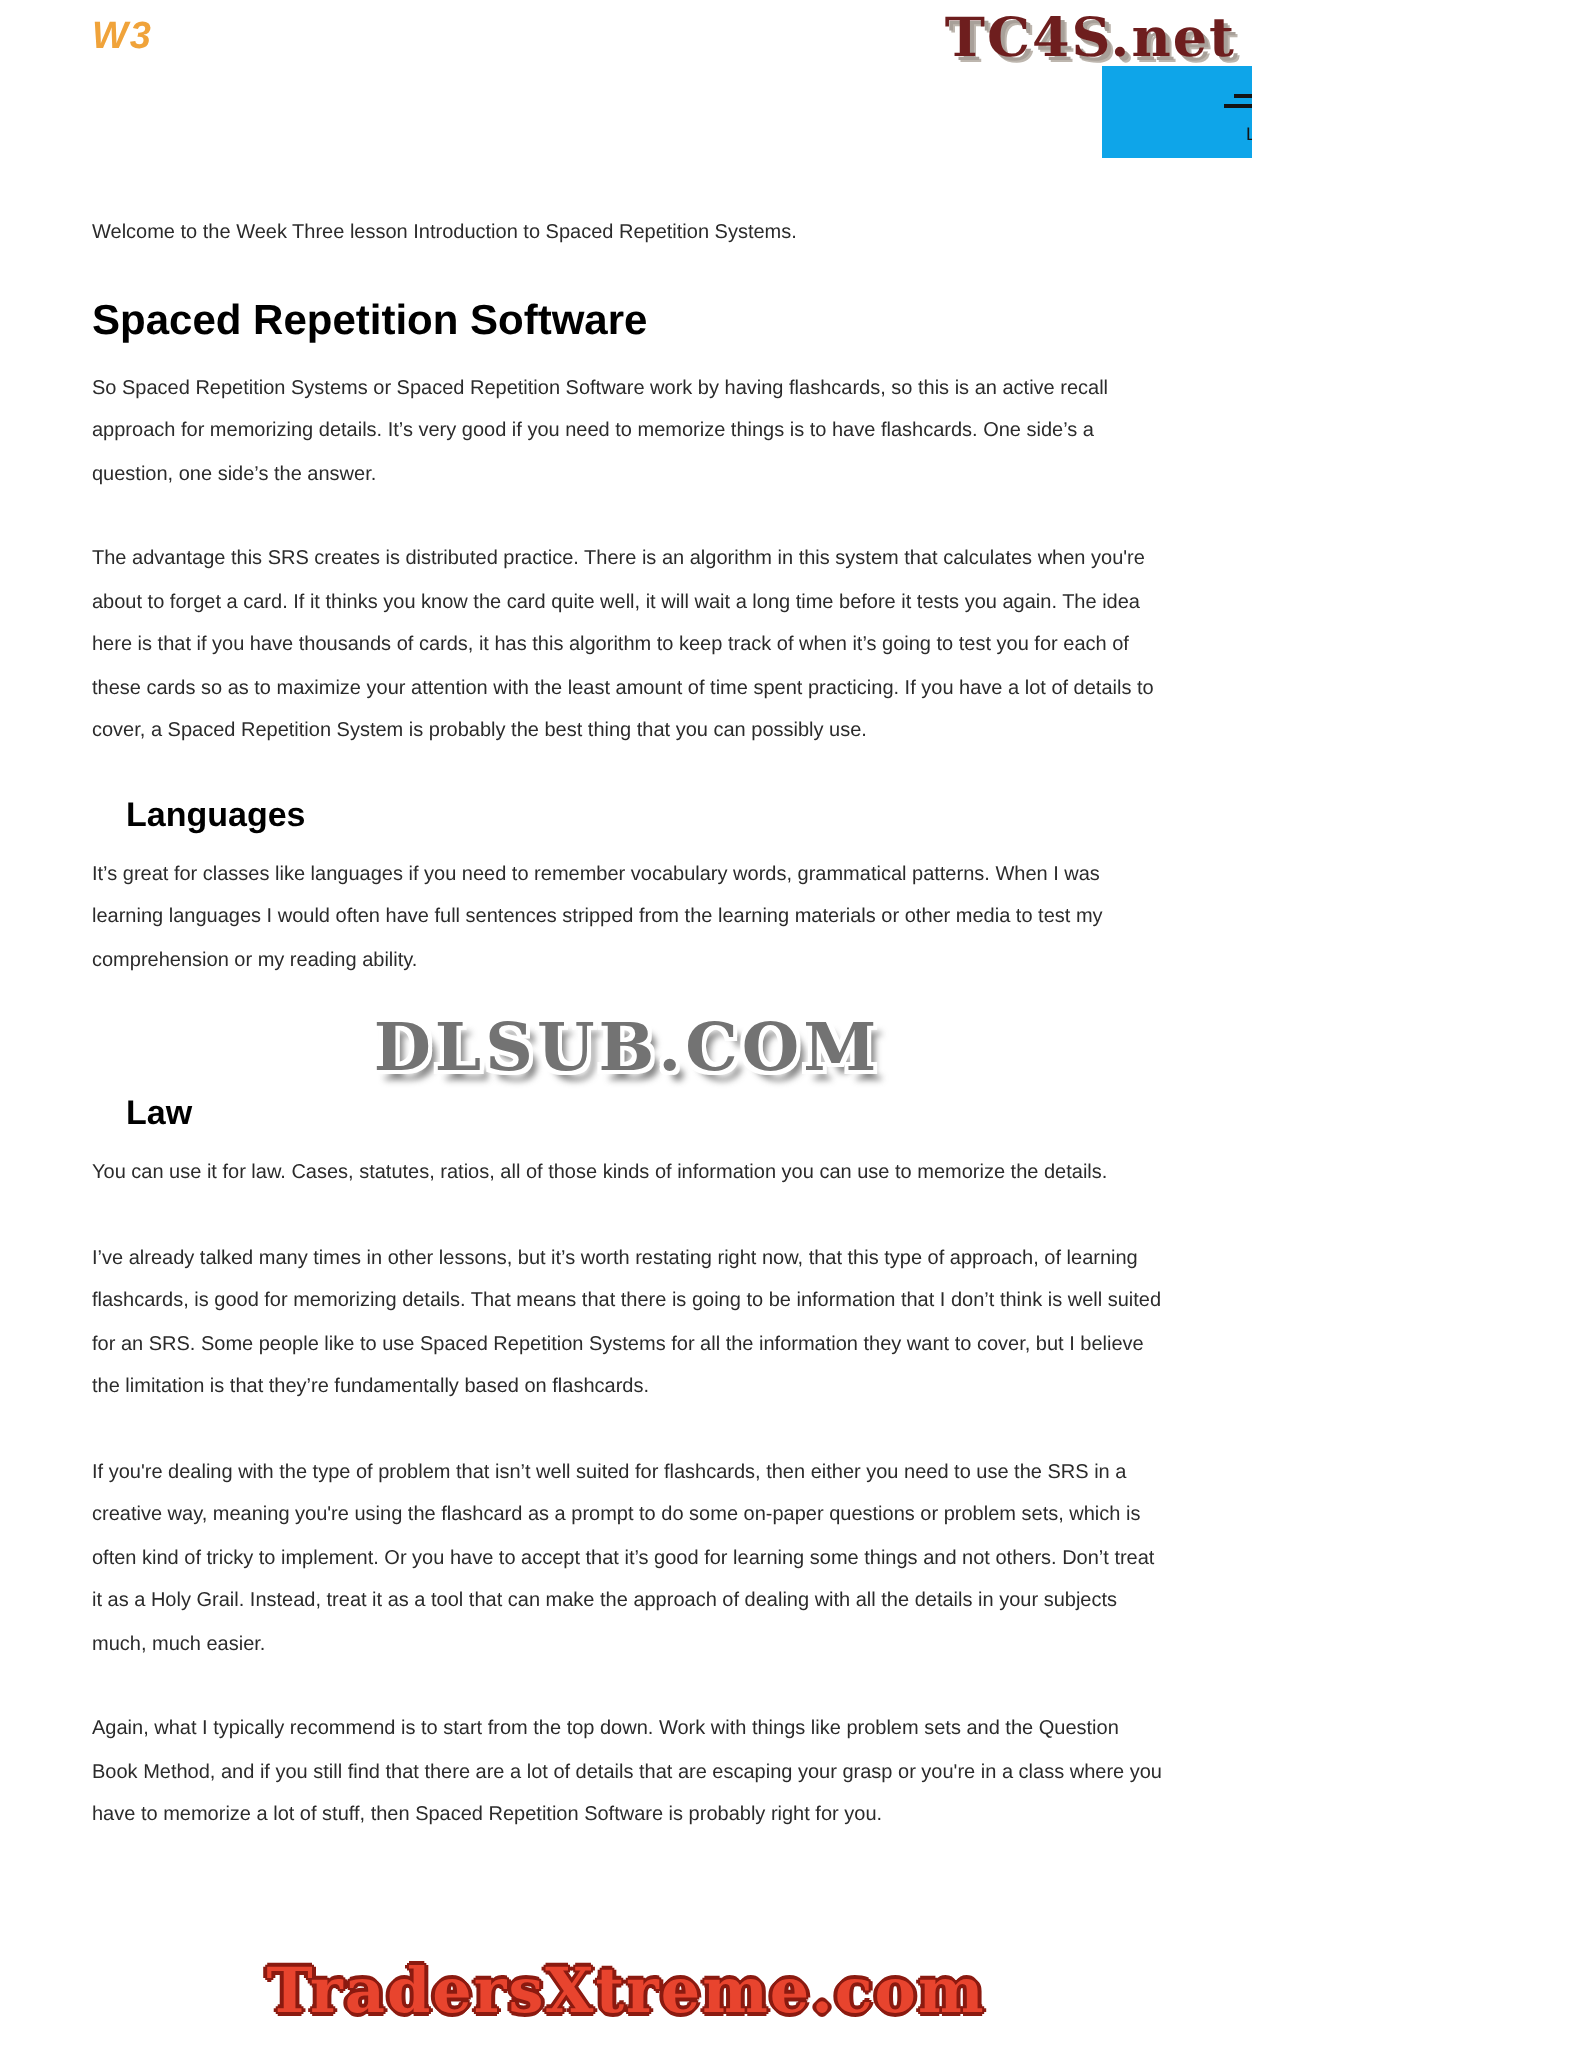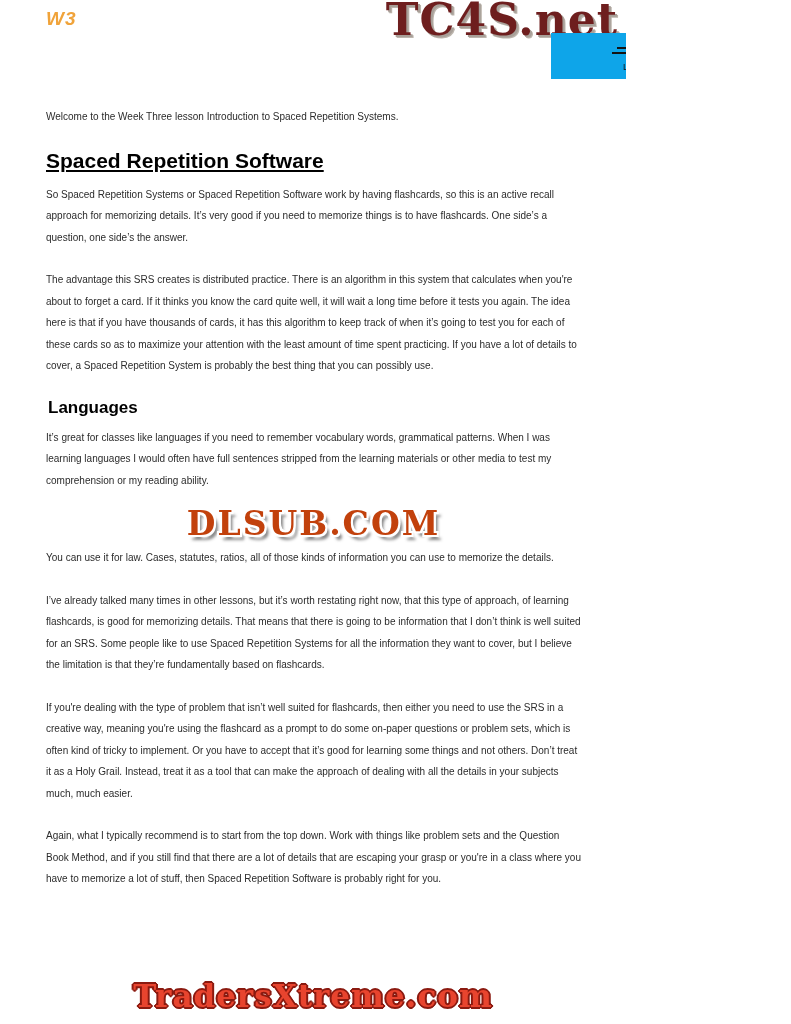--- a/index.html
+++ b/index.html
@@ -22,50 +22,50 @@
     position:absolute;left:46px;top:52px;
     font-size:20px;font-weight:bold;font-style:italic;
     font-variant:small-caps;letter-spacing:1px;color:#101010;
     text-decoration:underline;
     text-decoration-thickness:2px;
     text-underline-offset:3px;
   }
   .tc4s{
     position:absolute;right:8px;top:0px;
     font-family:"DejaVu Serif","Liberation Serif",serif;
-    font-weight:bold;font-size:44px;line-height:40px;
+    font-weight:bold;font-size:27px;line-height:40px;
     color:#6e1e1e;letter-spacing:1px;
     text-shadow:2px 2px 0 #a8a099,3px 3px 0 #bdb6ae;
   }
   .rapid-badge{
     position:absolute;left:551px;top:33px;
     width:158px;height:46px;background:#0ea5e9;
     display:flex;flex-direction:column;justify-content:center;align-items:flex-end;
     padding:0 12px;box-sizing:border-box;
   }
   .rapid-row{display:flex;align-items:center;gap:7px;}
   .rapid-lines{display:flex;flex-direction:column;gap:3px;align-items:flex-end;}
   .rapid-lines i{display:block;height:2px;background:#141414;}
   .rapid-lines i.l1{width:10px;}
   .rapid-lines i.l2{width:15px;}
   .rapid-word{font-weight:bold;font-size:17px;letter-spacing:2px;color:#141414;}
   .learner-word{font-size:9px;letter-spacing:4.5px;color:#141414;margin-top:2px;}
 
   
   .content{position:absolute;left:46px;right:45px;top:106px;}
   .content p{font-size:10px;line-height:21.5px;margin:0 0 21px 0;color:#2b2b2b;}
-  h1.sec{font-size:21px;font-weight:bold;color:#000;margin:2px 0 11px 0;text-decoration:underline;}
-  h2.sec{font-size:17px;font-weight:bold;color:#000;margin:4px 0 9px 2px;}
+  h1.sec{font-size:21px;font-weight:bold;color:#000;margin:2px 0 11px 0;}
+  h2.sec{font-size:17px;font-weight:bold;color:#000;margin:4px 0 9px 17px;}
 
   
   .wm-center{
     text-align:center;margin:-8px 0 4px 0;
     font-family:"DejaVu Serif","Liberation Serif",serif;
     font-weight:bold;font-size:33px;letter-spacing:2px;
-    color:#c2410c;
+    color:#737373;
     text-shadow:
       -2px -2px 0 #ffffff, 2px -2px 0 #ffffff,
       -2px  2px 0 #ffffff, 2px  2px 0 #ffffff,
        0   -2px 0 #ffffff, 0    2px 0 #ffffff,
       -2px  0   0 #ffffff, 2px  0   0 #ffffff,
        4px 5px 3px rgba(70,70,70,.65);
   }
   .wm-bottom{
     position:absolute;left:0;right:0;bottom:10px;
     text-align:center;
@@ -105,20 +105,21 @@
     <h1 class="sec">Spaced Repetition Software</h1>
     <p>So Spaced Repetition Systems or Spaced Repetition Software work by having flashcards, so this is an active recall approach for memorizing details. It’s very good if you need to memorize things is to have flashcards. One side’s a question, one side’s the answer.</p>
     <p>The advantage this SRS creates is distributed practice. There is an algorithm in this system that calculates when you're about to forget a card. If it thinks you know the card quite well, it will wait a long time before it tests you again. The idea here is that if you have thousands of cards, it has this algorithm to keep track of when it’s going to test you for each of these cards so as to maximize your attention with the least amount of time spent practicing. If you have a lot of details to cover, a Spaced Repetition System is probably the best thing that you can possibly use.</p>
 
     <h2 class="sec">Languages</h2>
     <p>It’s great for classes like languages if you need to remember vocabulary words, grammatical patterns. When I was learning languages I would often have full sentences stripped from the learning materials or other media to test my comprehension or my reading ability.</p>
 
     <div class="wm-center">DLSUB.COM</div>
 
 
+    <h2 class="sec">Law</h2>
     <p>You can use it for law. Cases, statutes, ratios, all of those kinds of information you can use to memorize the details.</p>
     <p>I’ve already talked many times in other lessons, but it’s worth restating right now, that this type of approach, of learning flashcards, is good for memorizing details. That means that there is going to be information that I don’t think is well suited for an SRS. Some people like to use Spaced Repetition Systems for all the information they want to cover, but I believe the limitation is that they’re fundamentally based on flashcards.</p>
     <p>If you're dealing with the type of problem that isn’t well suited for flashcards, then either you need to use the SRS in a creative way, meaning you're using the flashcard as a prompt to do some on-paper questions or problem sets, which is often kind of tricky to implement. Or you have to accept that it’s good for learning some things and not others. Don’t treat it as a Holy Grail. Instead, treat it as a tool that can make the approach of dealing with all the details in your subjects much, much easier.</p>
     <p>Again, what I typically recommend is to start from the top down. Work with things like problem sets and the Question Book Method, and if you still find that there are a lot of details that are escaping your grasp or you're in a class where you have to memorize a lot of stuff, then Spaced Repetition Software is probably right for you.</p>
 
   </div>
 
   <div class="wm-bottom">TradersXtreme.com</div>
 
 </div>

